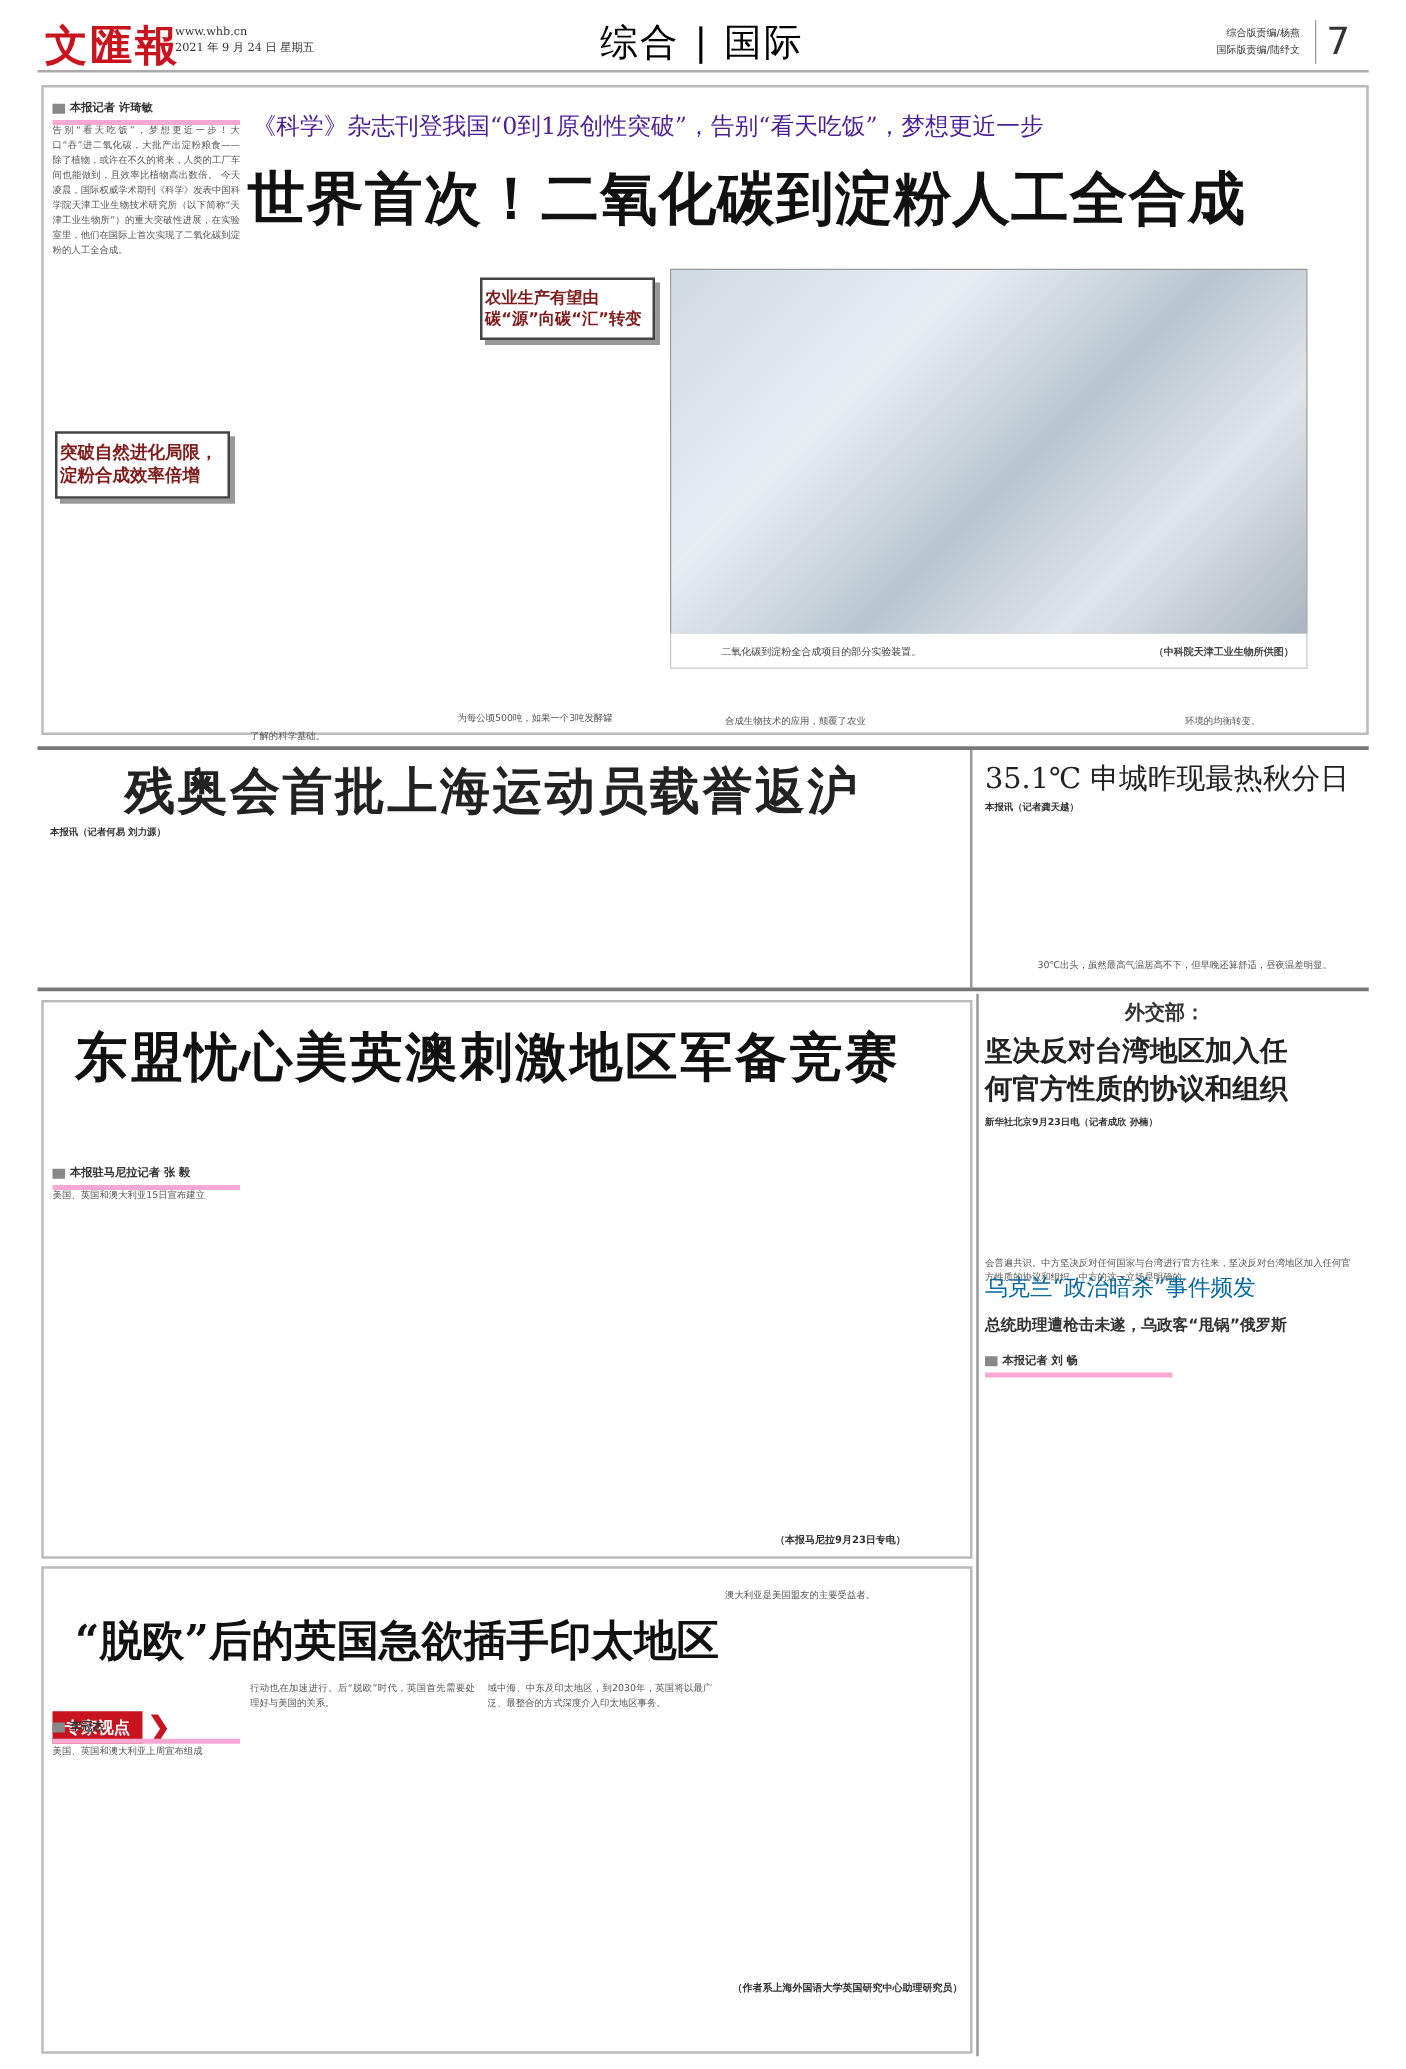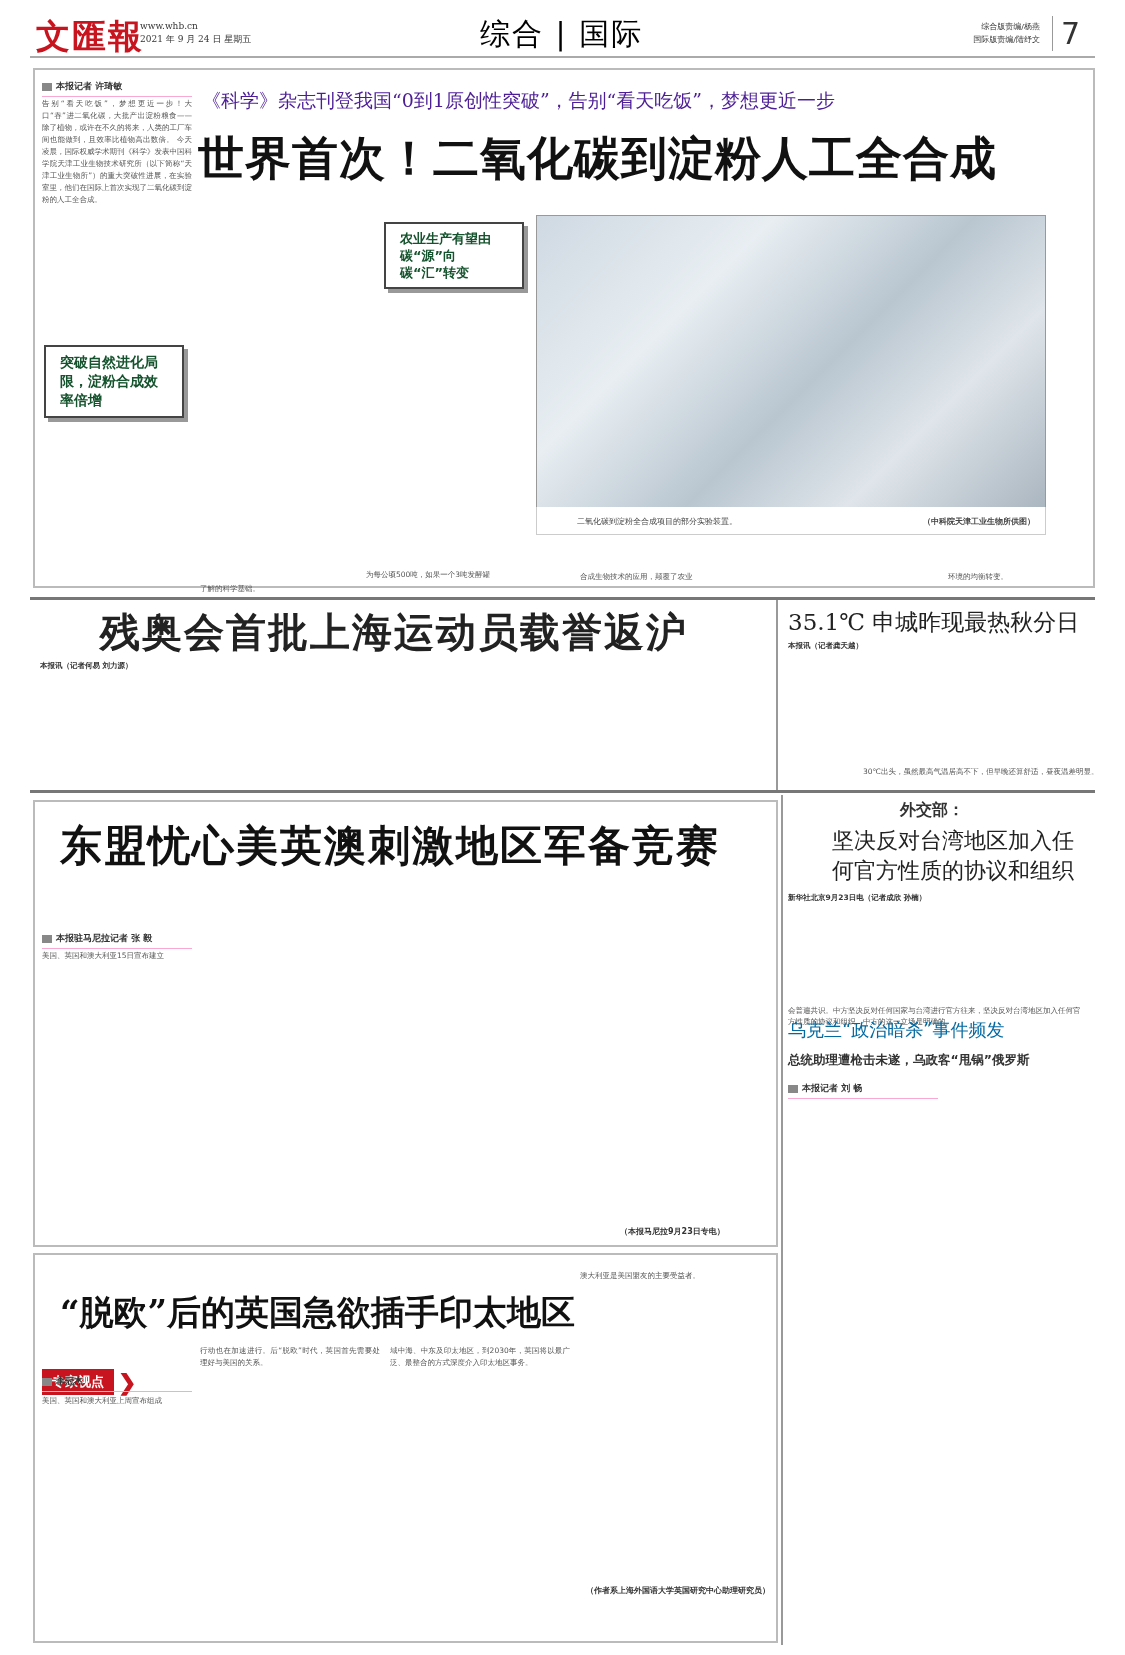--- a/index.html
+++ b/index.html
@@ -7,23 +7,23 @@
 body{position:relative;font-family:"DejaVu Serif",serif;color:#222}
 .abs{position:absolute}
 .masthead-logo{left:36px;top:14px;font-size:34px;font-weight:bold;color:#c8141e;letter-spacing:2px;font-family:"DejaVu Serif",serif}
 .masthead-meta{left:140px;top:20px;font-size:9px;line-height:13px;color:#333}
 .section-title{left:480px;top:14px;font-size:30px;color:#000000;font-family:"DejaVu Sans",sans-serif;letter-spacing:2px}
 .editors{left:930px;top:20px;font-size:8px;line-height:13px;color:#333;text-align:right;width:110px}
 .pagenum{left:1052px;top:16px;font-size:30px;color:#333;font-family:"DejaVu Sans",sans-serif;border-left:1px solid #999;padding-left:8px}
 .rule-top{left:30px;top:56px;width:1065px;height:2px;background:#aaa}
 .box{border:2px solid #bbb}
 .textcol{font-size:7.5px;line-height:12px;color:#555;overflow:hidden;text-align:justify;font-family:"DejaVu Sans",sans-serif}
-.byline{font-size:9px;font-weight:bold;color:#333;border-bottom:1px solid #f9a8d4;padding-bottom:3px;font-family:"DejaVu Sans",sans-serif}
+.byline{font-size:9px;font-weight:bold;color:#333;border-bottom:4px solid #f9a8d4;padding-bottom:3px;font-family:"DejaVu Sans",sans-serif}
 .byline .sq{display:inline-block;width:10px;height:8px;background:#888;margin-right:4px;vertical-align:middle}
-.subhead-box{border:2px solid #444;box-shadow:4px 4px 0 #999;font-family:"DejaVu Sans",sans-serif;font-weight:bold;font-size:14px;line-height:19px;padding:6px 14px;background:#fff;color:#14532d}
+.subhead-box{border:2px solid #444;box-shadow:4px 4px 0 #999;font-family:"DejaVu Sans",sans-serif;font-weight:bold;font-size:14px;line-height:19px;padding:6px 2px;background:#fff;color:#7f1d1d}
 .photo{background:linear-gradient(135deg,#cfd9e2 0%,#e8eef2 30%,#b9c6d0 55%,#dfe5ea 75%,#aab6c0 100%)}
 .caption{font-size:8px;color:#444;font-family:"DejaVu Sans",sans-serif}
 .hline{height:3px;background:#777}
 .vline{width:2px;background:#999}
 .red-tag{background:#c8141e;color:#fff;font-weight:bold;font-size:13px;padding:4px 10px;font-family:"DejaVu Sans",sans-serif}
 .chev{color:#c8141e;font-size:22px;font-weight:bold;line-height:20px}
 </style>
 </head>
 <body>
 
@@ -76,37 +76,37 @@
 <div class="abs" style="left:100px;top:605px;font-size:40px;font-weight:bold;color:#222;font-family:'DejaVu Serif',serif;white-space:nowrap;letter-spacing:2px;">残奥会首批上海运动员载誉返沪</div>
 <div class="abs textcol" style="left:40px;top:660px;width:730px;height:110px;">
   <b style="color:#333">本报讯（记者何易 刘力源）</b>
 </div>
 <div class="abs vline" style="left:776px;top:600px;height:190px;"></div>
 
 <div class="abs" style="left:788px;top:607px;font-size:23px;color:#222;font-family:'DejaVu Serif',serif;white-space:nowrap;">35.1℃ 申城昨现最热秋分日</div>
 <div class="abs textcol" style="left:788px;top:640px;width:300px;height:130px;">
   <b style="color:#333">本报讯（记者龚天越）</b>
 </div>
-<div class="abs" style="left:830px;top:766px;width:250px;font-size:7.5px;line-height:11px;color:#555;font-family:'DejaVu Sans',sans-serif;margin-left:33px;">30℃出头，虽然最高气温居高不下，但早晚还算舒适，昼夜温差明显。</div>
+<div class="abs" style="left:830px;top:766px;width:250px;font-size:7.5px;line-height:11px;color:#555;font-family:'DejaVu Sans',sans-serif;">30℃出头，虽然最高气温居高不下，但早晚还算舒适，昼夜温差明显。</div>
 
 <div class="abs hline" style="left:30px;top:790px;width:1065px;"></div>
 
 <div class="abs box" style="left:33px;top:800px;width:745px;height:447px;"></div>
 <div class="abs" style="left:60px;top:818px;font-size:42px;font-weight:bold;color:#111;font-family:'DejaVu Serif',serif;white-space:nowrap;letter-spacing:2px;">东盟忧心美英澳刺激地区军备竞赛</div>
 <div class="abs" style="left:42px;top:932px;width:150px;">
   <div class="byline"><span class="sq"></span><span>本报驻马尼拉记者 张 毅</span></div>
 </div>
 <div class="abs textcol" style="left:42px;top:950px;width:150px;height:290px;"><span>美国、英国和澳大利亚15日宣布建立</span></div>
 <div class="abs textcol" style="left:200px;top:885px;width:180px;height:355px;"></div>
 <div class="abs textcol" style="left:390px;top:885px;width:180px;height:355px;"></div>
 <div class="abs textcol" style="left:580px;top:885px;width:190px;height:340px;"></div>
 <div class="abs" style="left:620px;top:1226px;font-size:8px;font-weight:bold;color:#333;font-family:'DejaVu Sans',sans-serif;">（本报马尼拉9月23日专电）</div>
 
 <div class="abs" style="left:900px;top:800px;font-size:16px;font-weight:bold;color:#333;font-family:'DejaVu Sans',sans-serif;">外交部：</div>
-<div class="abs" style="left:832px;top:826px;width:260px;font-size:22px;line-height:30px;color:#222;font-family:'DejaVu Serif',serif;">坚决反对台湾地区加入任何官方性质的协议和组织</div>
+<div class="abs" style="left:788px;top:826px;width:260px;font-size:22px;line-height:30px;color:#222;font-family:'DejaVu Serif',serif;font-weight:bold;">坚决反对台湾地区加入任何官方性质的协议和组织</div>
 <div class="abs textcol" style="left:788px;top:892px;width:300px;height:120px;">
   <b style="color:#333">新华社北京9月23日电（记者成欣 孙楠）</b>
 </div>
 <div class="abs" style="left:788px;top:1005px;width:295px;font-size:7.5px;line-height:11px;color:#555;font-family:'DejaVu Sans',sans-serif;">会普遍共识。中方坚决反对任何国家与台湾进行官方往来，坚决反对台湾地区加入任何官方性质的协议和组织。中方的这一立场是明确的。</div>
 
 <div class="abs" style="left:788px;top:1018px;font-size:18px;color:#0369a1;font-family:'DejaVu Serif',serif;white-space:nowrap;">乌克兰“政治暗杀”事件频发</div>
 <div class="abs" style="left:788px;top:1052px;font-size:12.5px;font-weight:bold;color:#333;font-family:'DejaVu Sans',sans-serif;white-space:nowrap;">总统助理遭枪击未遂，乌政客“甩锅”俄罗斯</div>
 <div class="abs" style="left:788px;top:1082px;width:150px;">
   <div class="byline"><span class="sq"></span><span>本报记者 刘 畅</span></div>
 </div>

